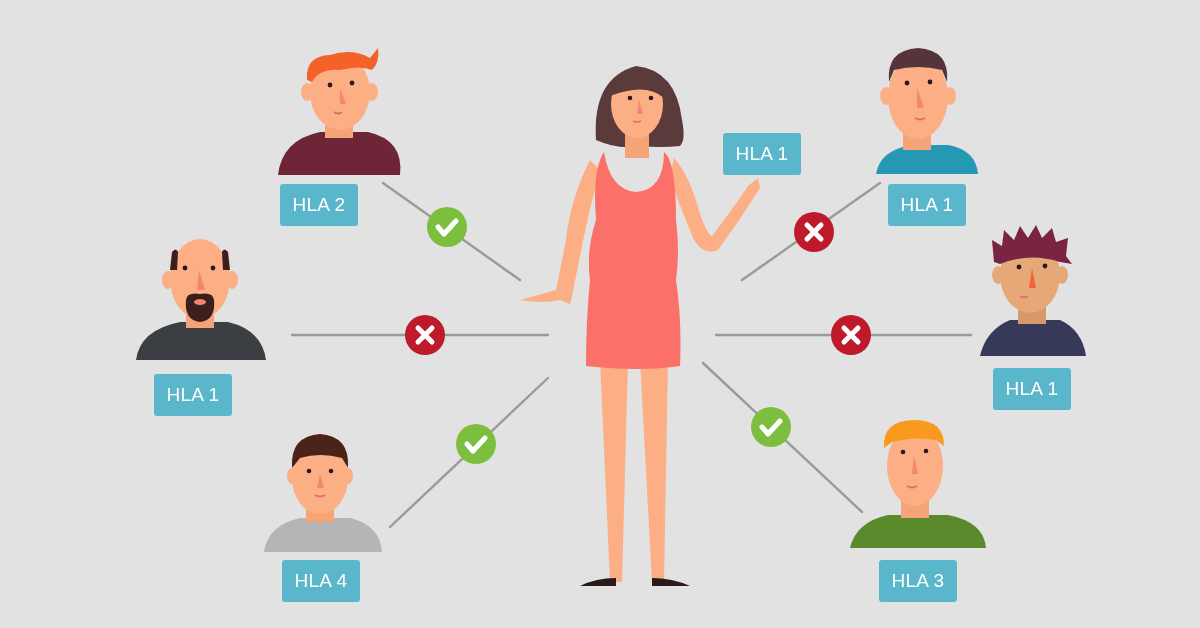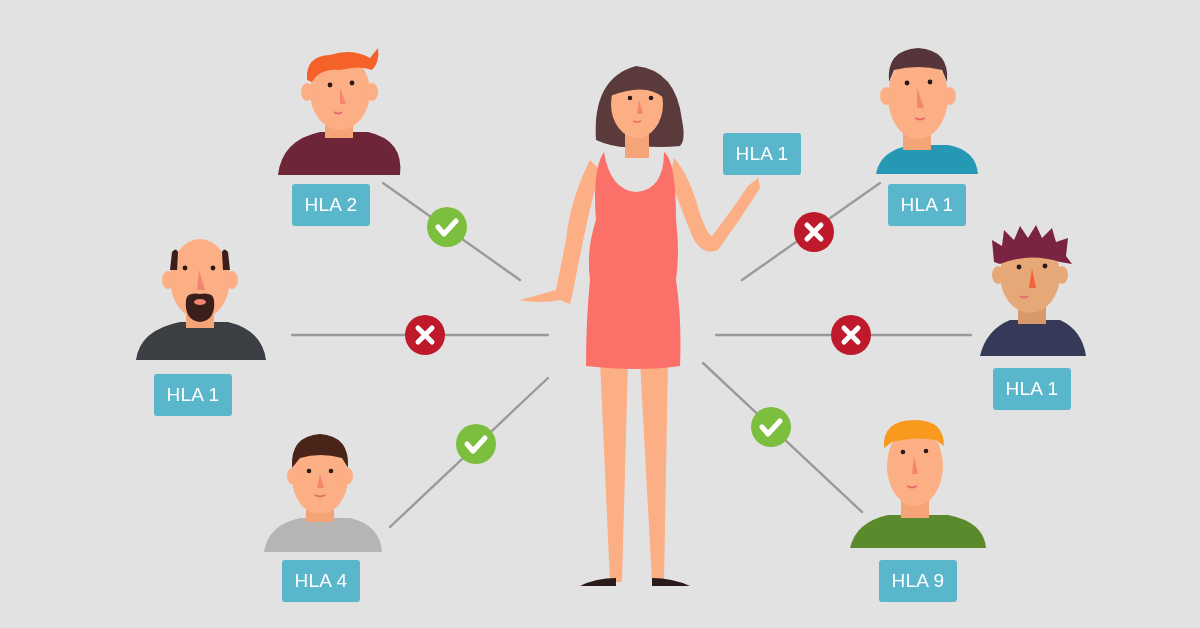--- a/index.html
+++ b/index.html
@@ -153,20 +153,20 @@
       <path d="M640,360 L668,360 L664,582 L652,582 Z" fill="#fcae84"></path>
 
       <path d="M580,586 Q596,578 616,578 L616,586 Z" fill="#2a1a1a"></path>
       <path d="M652,578 Q672,578 690,586 L652,586 Z" fill="#2a1a1a"></path>
 
       <path d="M604,152 Q610,190 636,192 Q664,190 664,152 Q676,160 676,220 Q680,252 676,280 Q682,320 680,366 Q640,372 586,366 Q586,320 590,280 Q586,250 596,220 Q592,170 604,152 Z" fill="#fb7069"></path>
     </g>
   </svg>
 
   <div class="tag" style="left:723px; top:133px; width:78px;">HLA 1</div>
-  <div class="tag" style="left:292px; top:184px; width:78px;">HLA 2</div>
+  <div class="tag" style="left:280px; top:184px; width:78px;">HLA 2</div>
   <div class="tag" style="left:154px; top:374px; width:78px;">HLA 1</div>
   <div class="tag" style="left:282px; top:560px; width:78px;">HLA 4</div>
   <div class="tag" style="left:888px; top:184px; width:78px;">HLA 1</div>
   <div class="tag" style="left:993px; top:368px; width:78px;">HLA 1</div>
-  <div class="tag" style="left:879px; top:560px; width:78px;">HLA 9</div>
+  <div class="tag" style="left:879px; top:560px; width:78px;">HLA 3</div>
 
 </div>
 
 </body></html>

